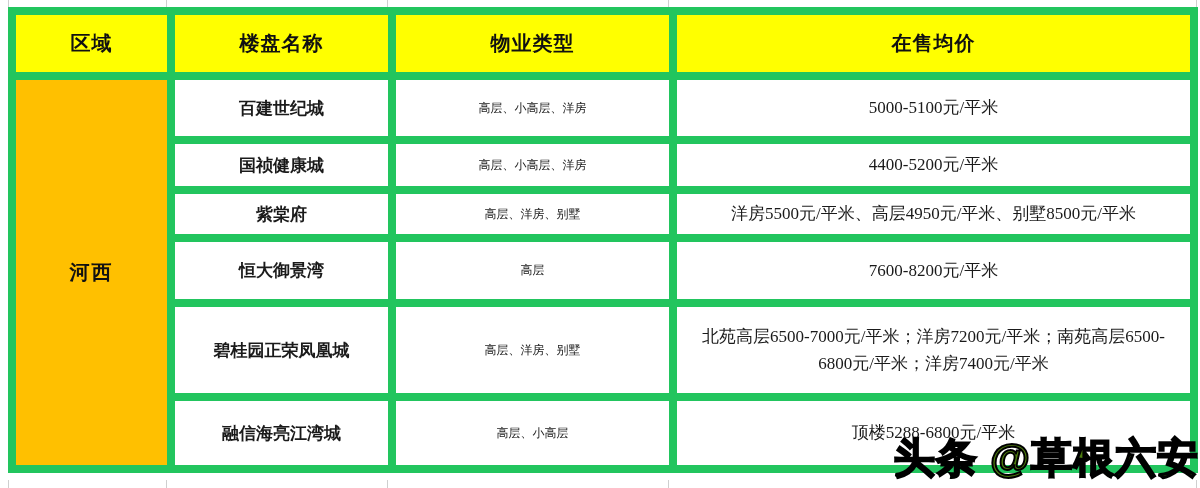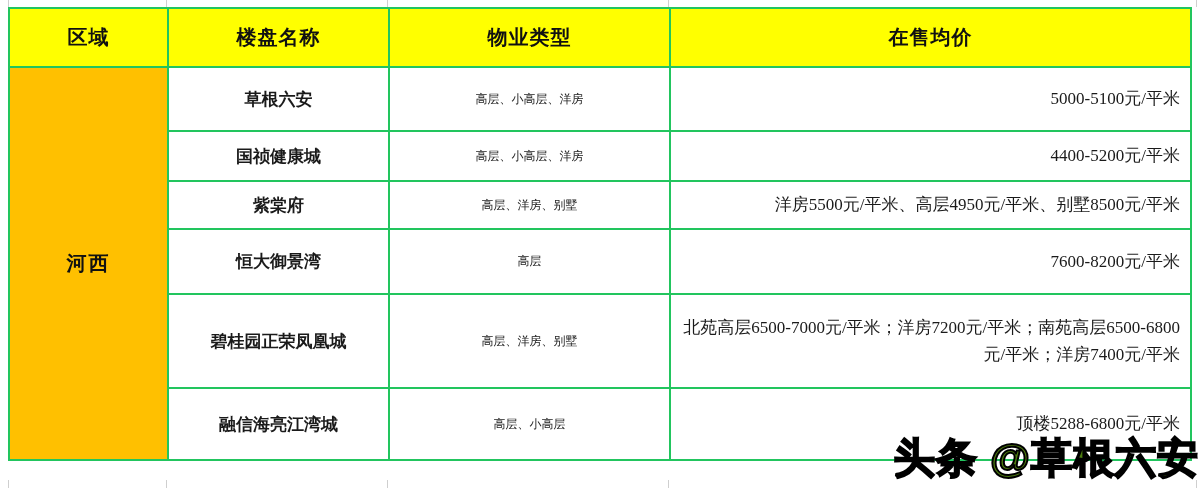--- a/index.html
+++ b/index.html
@@ -13,21 +13,21 @@
   }
   table.price-table {
     position: absolute;
     left: 8px;
     top: 7px;
     width: 1182px;
     border-collapse: collapse;
     table-layout: fixed;
   }
   .price-table th, .price-table td {
-    border: 2px solid #22c55e;
+    border: 8px solid #22c55e;
     text-align: center;
     vertical-align: middle;
     padding: 2px 10px;
     color: #1a1a1a;
     overflow: hidden;
   }
   .header-row th {
     background: #FFFF00;
     font-size: 20px;
     font-weight: bold;
@@ -37,21 +37,21 @@
   }
   td.region-cell {
     background: #FFC000;
     font-size: 20px;
     font-weight: bold;
     letter-spacing: 2px;
     color: #111;
   }
   td.name-cell   { font-weight: bold; font-size: 17px; }
   td.type-cell   { font-size: 12px; }
-  td.price-cell  { font-size: 17px; line-height: 1.6; text-align: right; }
+  td.price-cell  { font-size: 17px; line-height: 1.6; }
   tr.row-1 { height: 64px; }
   tr.row-2 { height: 50px; }
   tr.row-3 { height: 48px; font-family: Liberation Serif, serif; }
   tr.row-4 { height: 65px; }
   tr.row-5 { height: 94px; margin-top: 26px; }
   tr.row-6 { height: 72px; }
   
   .gridline-v {
     position: absolute;
     width: 1px;
@@ -89,21 +89,21 @@
       <tr class="header-row">
         <th>区域</th>
         <th>楼盘名称</th>
         <th>物业类型</th>
         <th>在售均价</th>
       </tr>
     </thead>
     <tbody>
       <tr class="row-1">
         <td class="region-cell" rowspan="6">河西</td>
-        <td class="name-cell">草根六安</td>
+        <td class="name-cell">百建世纪城</td>
         <td class="type-cell">高层、小高层、洋房</td>
         <td class="price-cell">5000-5100元/平米</td>
       </tr>
       <tr class="row-2">
         <td class="name-cell">国祯健康城</td>
         <td class="type-cell">高层、小高层、洋房</td>
         <td class="price-cell">4400-5200元/平米</td>
       </tr>
       <tr class="row-3">
         <td class="name-cell">紫棠府</td>

